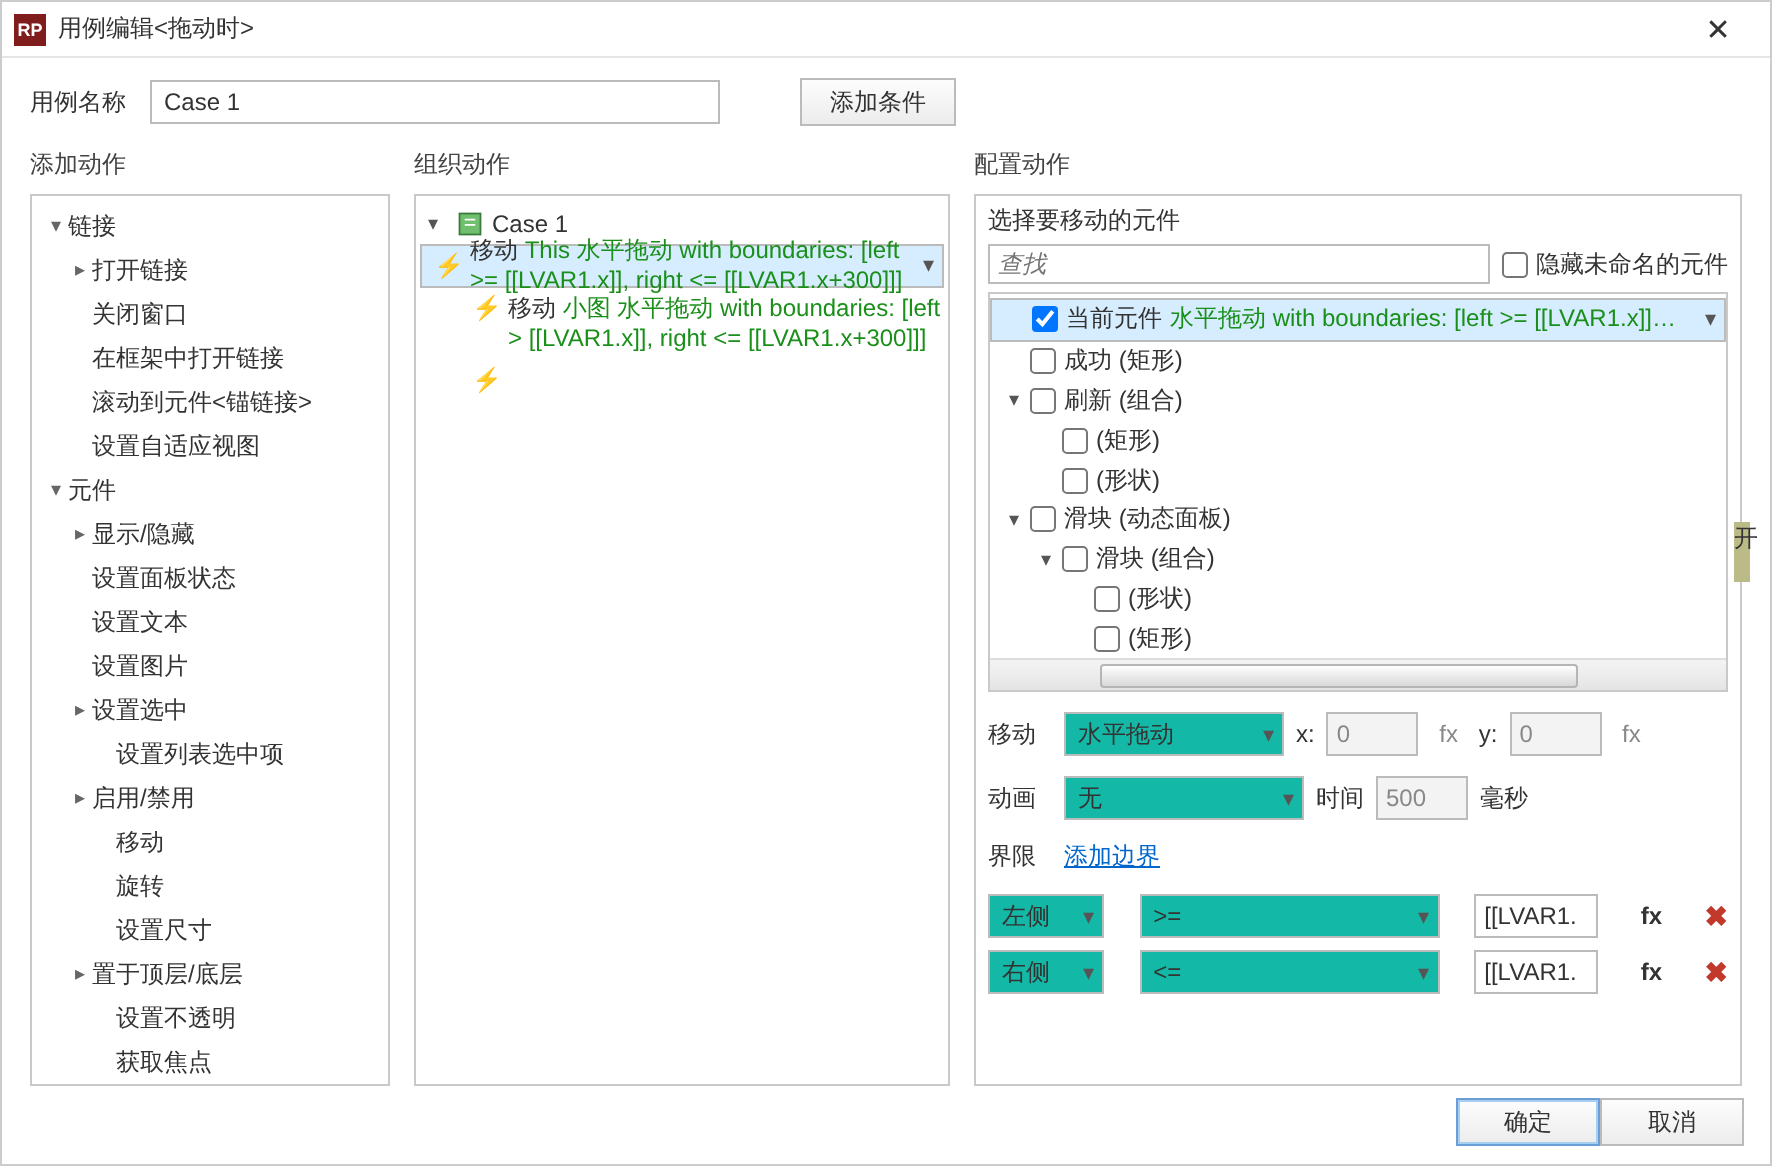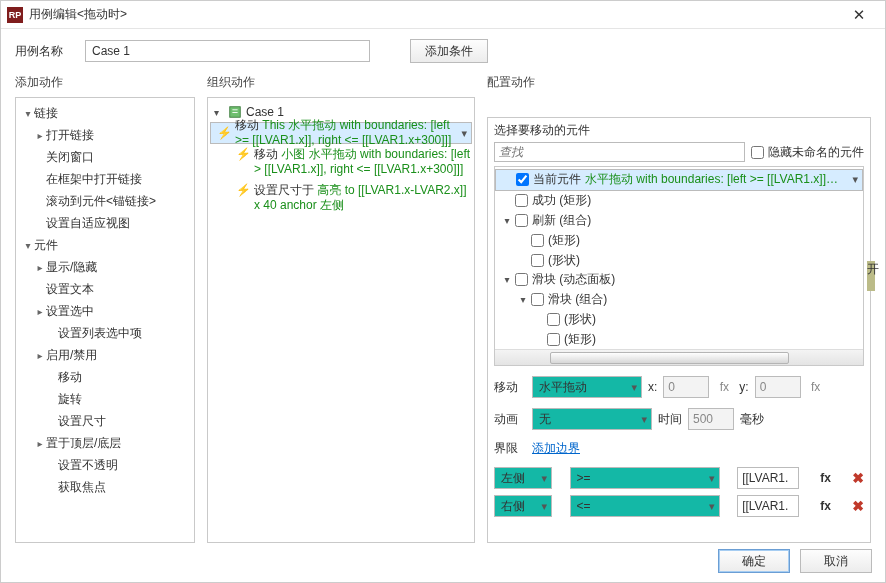--- a/index.html
+++ b/index.html
@@ -2,28 +2,28 @@
 <html><head>
 <meta charset="utf-8">
 <style>
 * { box-sizing: border-box; margin: 0; padding: 0; font-family: "Microsoft YaHei", Arial, sans-serif; font-size: 12px; color: #333; }
 body { background: #fff; width: 886px; height: 583px; overflow: hidden; border: 1px solid #ccc; }
 .titlebar { height: 28px; background: #fff; display: flex; align-items: center; padding: 0 6px; border-bottom: 1px solid #e5e5e5; }
 .titlebar .app-icon { width: 16px; height: 16px; background: #7f1d1d; margin-right: 6px; display:flex; align-items:center; justify-content:center; color:#fff; font-size:9px; font-weight:bold; }
 .titlebar .title { flex: 1; }
 .titlebar .close { width: 40px; text-align: center; font-size: 15px; cursor: pointer; }
 .toprow { display: flex; align-items: center; padding: 10px 14px 8px 14px; gap: 8px; }
-.toprow label { margin-right: 14px; }
+.toprow label { margin-right: 4px; }
 .case-name { width: 285px; height: 22px; border: 1px solid #bbb; padding: 0 6px; }
 .btn { height: 24px; padding: 0 14px; border: 1px solid #bbb; background: linear-gradient(#fdfdfd,#ececec); cursor: pointer; }
 .columns { display: flex; height: 472px; padding: 0 14px; gap: 12px; }
 .col { display: flex; flex-direction: column; min-width: 0; }
 .col-left { width: 180px; }
 .col-mid { width: 268px; }
-.col-right { flex: 1; position: relative; gap: 20px; }
+.col-right { flex: 1; position: relative; }
 .col-header { height: 22px; line-height: 22px; color: #444; margin-bottom: 4px; }
 .panel { flex: 1; border: 1px solid #c9c9c9; overflow: auto; background: #fff; position: relative; }
 .tree { padding: 4px 0; }
 .tree-node { display: flex; align-items: center; height: 22px; padding-left: 6px; white-space: nowrap; cursor: default; }
 .tree-node .tw { width: 12px; display: inline-flex; justify-content:center; color:#666; font-size:10px; }
 .tree-node.cat { font-weight: normal; }
 .tree-sub { padding-left: 18px; }
 .tree-sub2 { padding-left: 30px; }
 .mid-tree { padding: 4px 2px; }
 .mid-case { display: flex; align-items: center; height: 20px; padding-left: 4px; }
@@ -57,21 +57,21 @@
 .sel { height:22px; border:1px solid #bbb; background:#14b8a6; padding:0 18px 0 6px; position:relative; display:flex; align-items:center; min-width:60px; }
 .sel::after { content:"▾"; position:absolute; right:4px; color:#555; font-size:11px; }
 .num-in { width:46px; height:22px; border:1px solid #bbb; background:#f3f3f3; color:#888; padding:0 4px; }
 .fx { width:18px; text-align:center; color:#888; cursor:pointer; }
 .link { color:#0066cc; text-decoration:underline; cursor:pointer; }
 .bound-row { display:flex; align-items:center; gap:6px; margin-bottom:6px;justify-content:space-between; }
 .bound-row .sel.side { min-width:58px; }
 .bound-row .sel.op { min-width:150px; }
 .val-in { width:62px; height:22px; border:1px solid #bbb; padding:0 4px; overflow:hidden; white-space:nowrap; }
 .icon-x { color:#c0392b; font-weight:bold; cursor:pointer; font-size:14px; }
-.footer { position:absolute; bottom:10px; right:14px; display:flex; gap:10px; }
+.footer { position:absolute; bottom:10px; right:14px; display:flex; gap:0; }
 .footer .btn { width:72px; }
 .footer .btn.primary { border-color:#6b9ed4; box-shadow: inset 0 0 0 1px #a6cdf2; }
 .edge-stub { position:absolute; right:-4px; top:190px; width:8px; height:30px; background:#bb8; }
 </style>
 </head>
 <body>
 
 <div class="titlebar">
   <div class="app-icon">RP</div>
   <div class="title">用例编辑&lt;拖动时&gt;</div>
@@ -119,21 +119,29 @@
         <div class="tree-node cat">
             <span class="tw">▾</span>
             <span>元件</span>
           </div>
         <div class="tree-node tree-sub">
             <span class="tw">▸</span>
             <span>显示/隐藏</span>
           </div>
         <div class="tree-node tree-sub">
             <span class="tw"></span>
+            <span>设置面板状态</span>
+          </div>
+        <div class="tree-node tree-sub">
+            <span class="tw"></span>
             <span>设置文本</span>
+          </div>
+        <div class="tree-node tree-sub">
+            <span class="tw"></span>
+            <span>设置图片</span>
           </div>
         <div class="tree-node tree-sub">
             <span class="tw">▸</span>
             <span>设置选中</span>
           </div>
         <div class="tree-node tree-sub2">
             <span class="tw"></span>
             <span>设置列表选中项</span>
           </div>
         <div class="tree-node tree-sub">
@@ -185,21 +193,20 @@
         <div class="mid-action sel">
           <span class="bolt">⚡</span>
           <span class="txt"><span>移动 </span><span class="green">This</span><span class="green"> 水平拖动 with boundaries: [left &gt;= [[LVAR1.x]], right &lt;= [[LVAR1.x+300]]]</span></span>
         </div>
         <div class="mid-action">
           <span class="bolt">⚡</span>
           <span class="txt"><span>移动 </span><span class="green">小图</span><span class="green"> 水平拖动 with boundaries: [left &gt; [[LVAR1.x]], right &lt;= [[LVAR1.x+300]]]</span></span>
         </div>
         <div class="mid-action">
           <span class="bolt">⚡</span>
-          <span class="txt"><span>设置尺寸于 </span><span class="green">高亮</span><span class="green"> to [[LVAR1.x-LVAR2.x]] x 40 anchor 左侧</span></span>
         </div>
       </div>
     </div>
   </div>
 
   <div class="col col-right">
     <div class="col-header">配置动作</div>
     <div class="panel">
       <div class="right-inner">
         <div class="cfg-label">选择要移动的元件</div>

